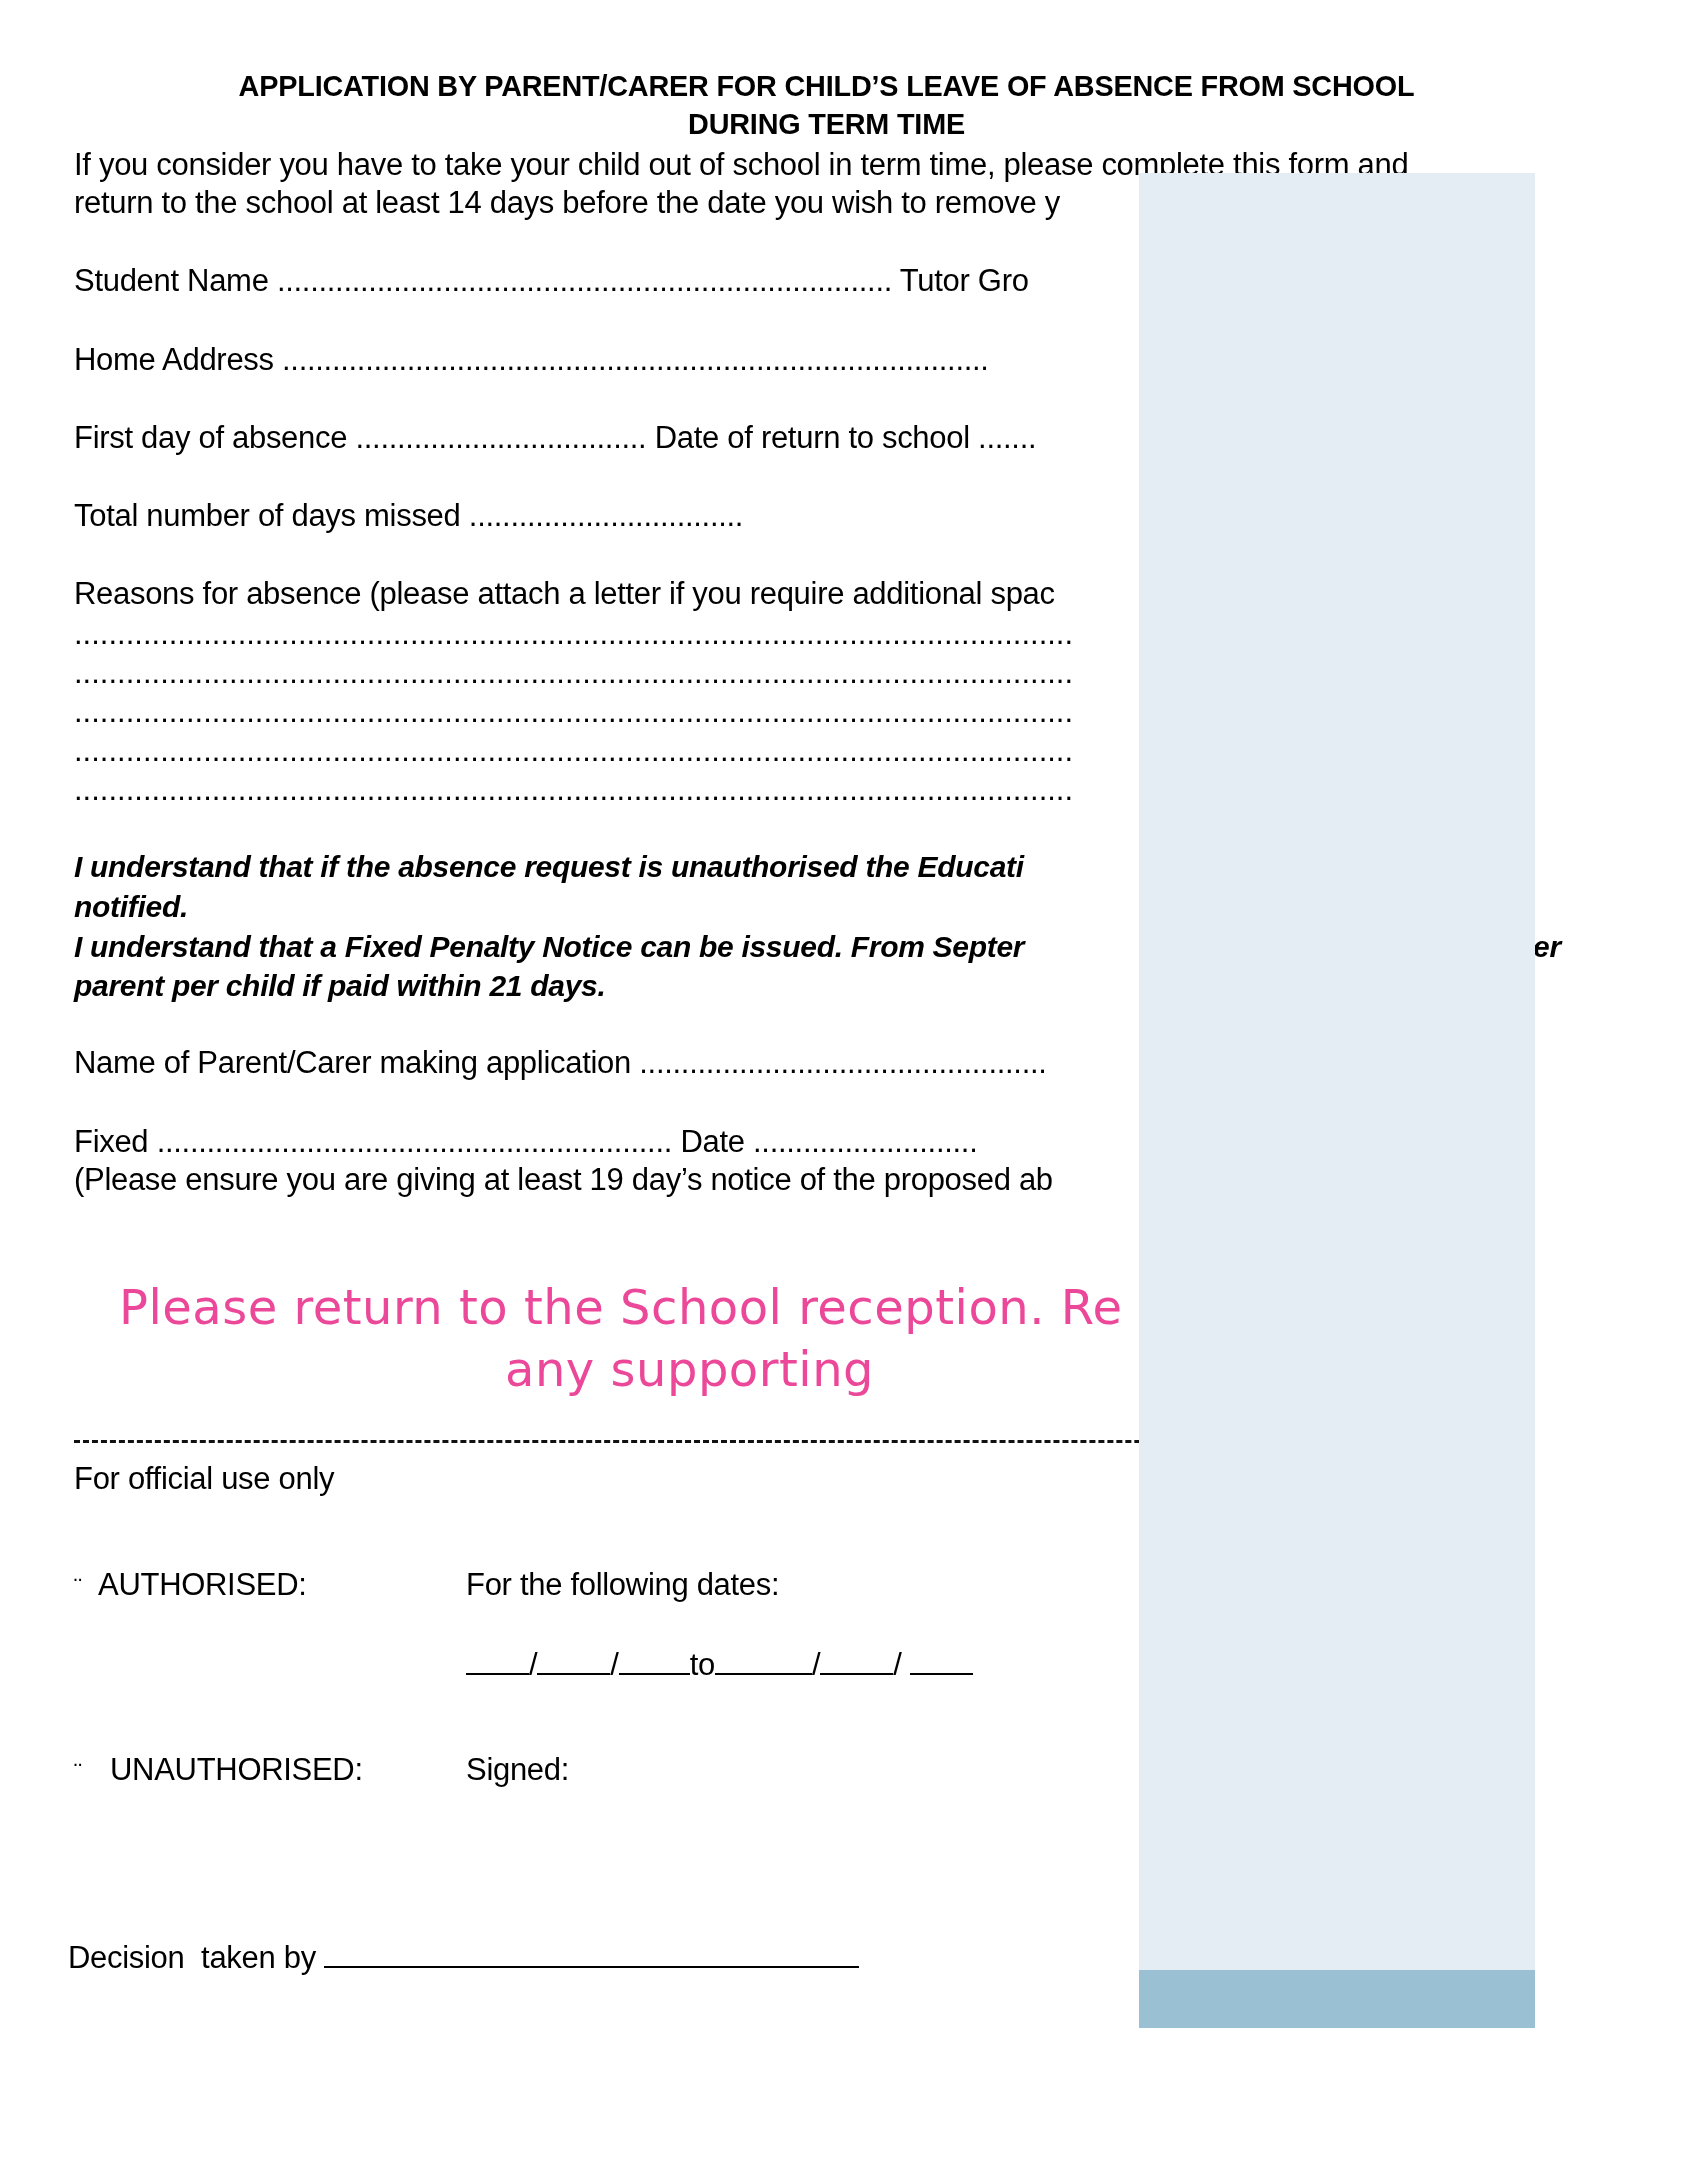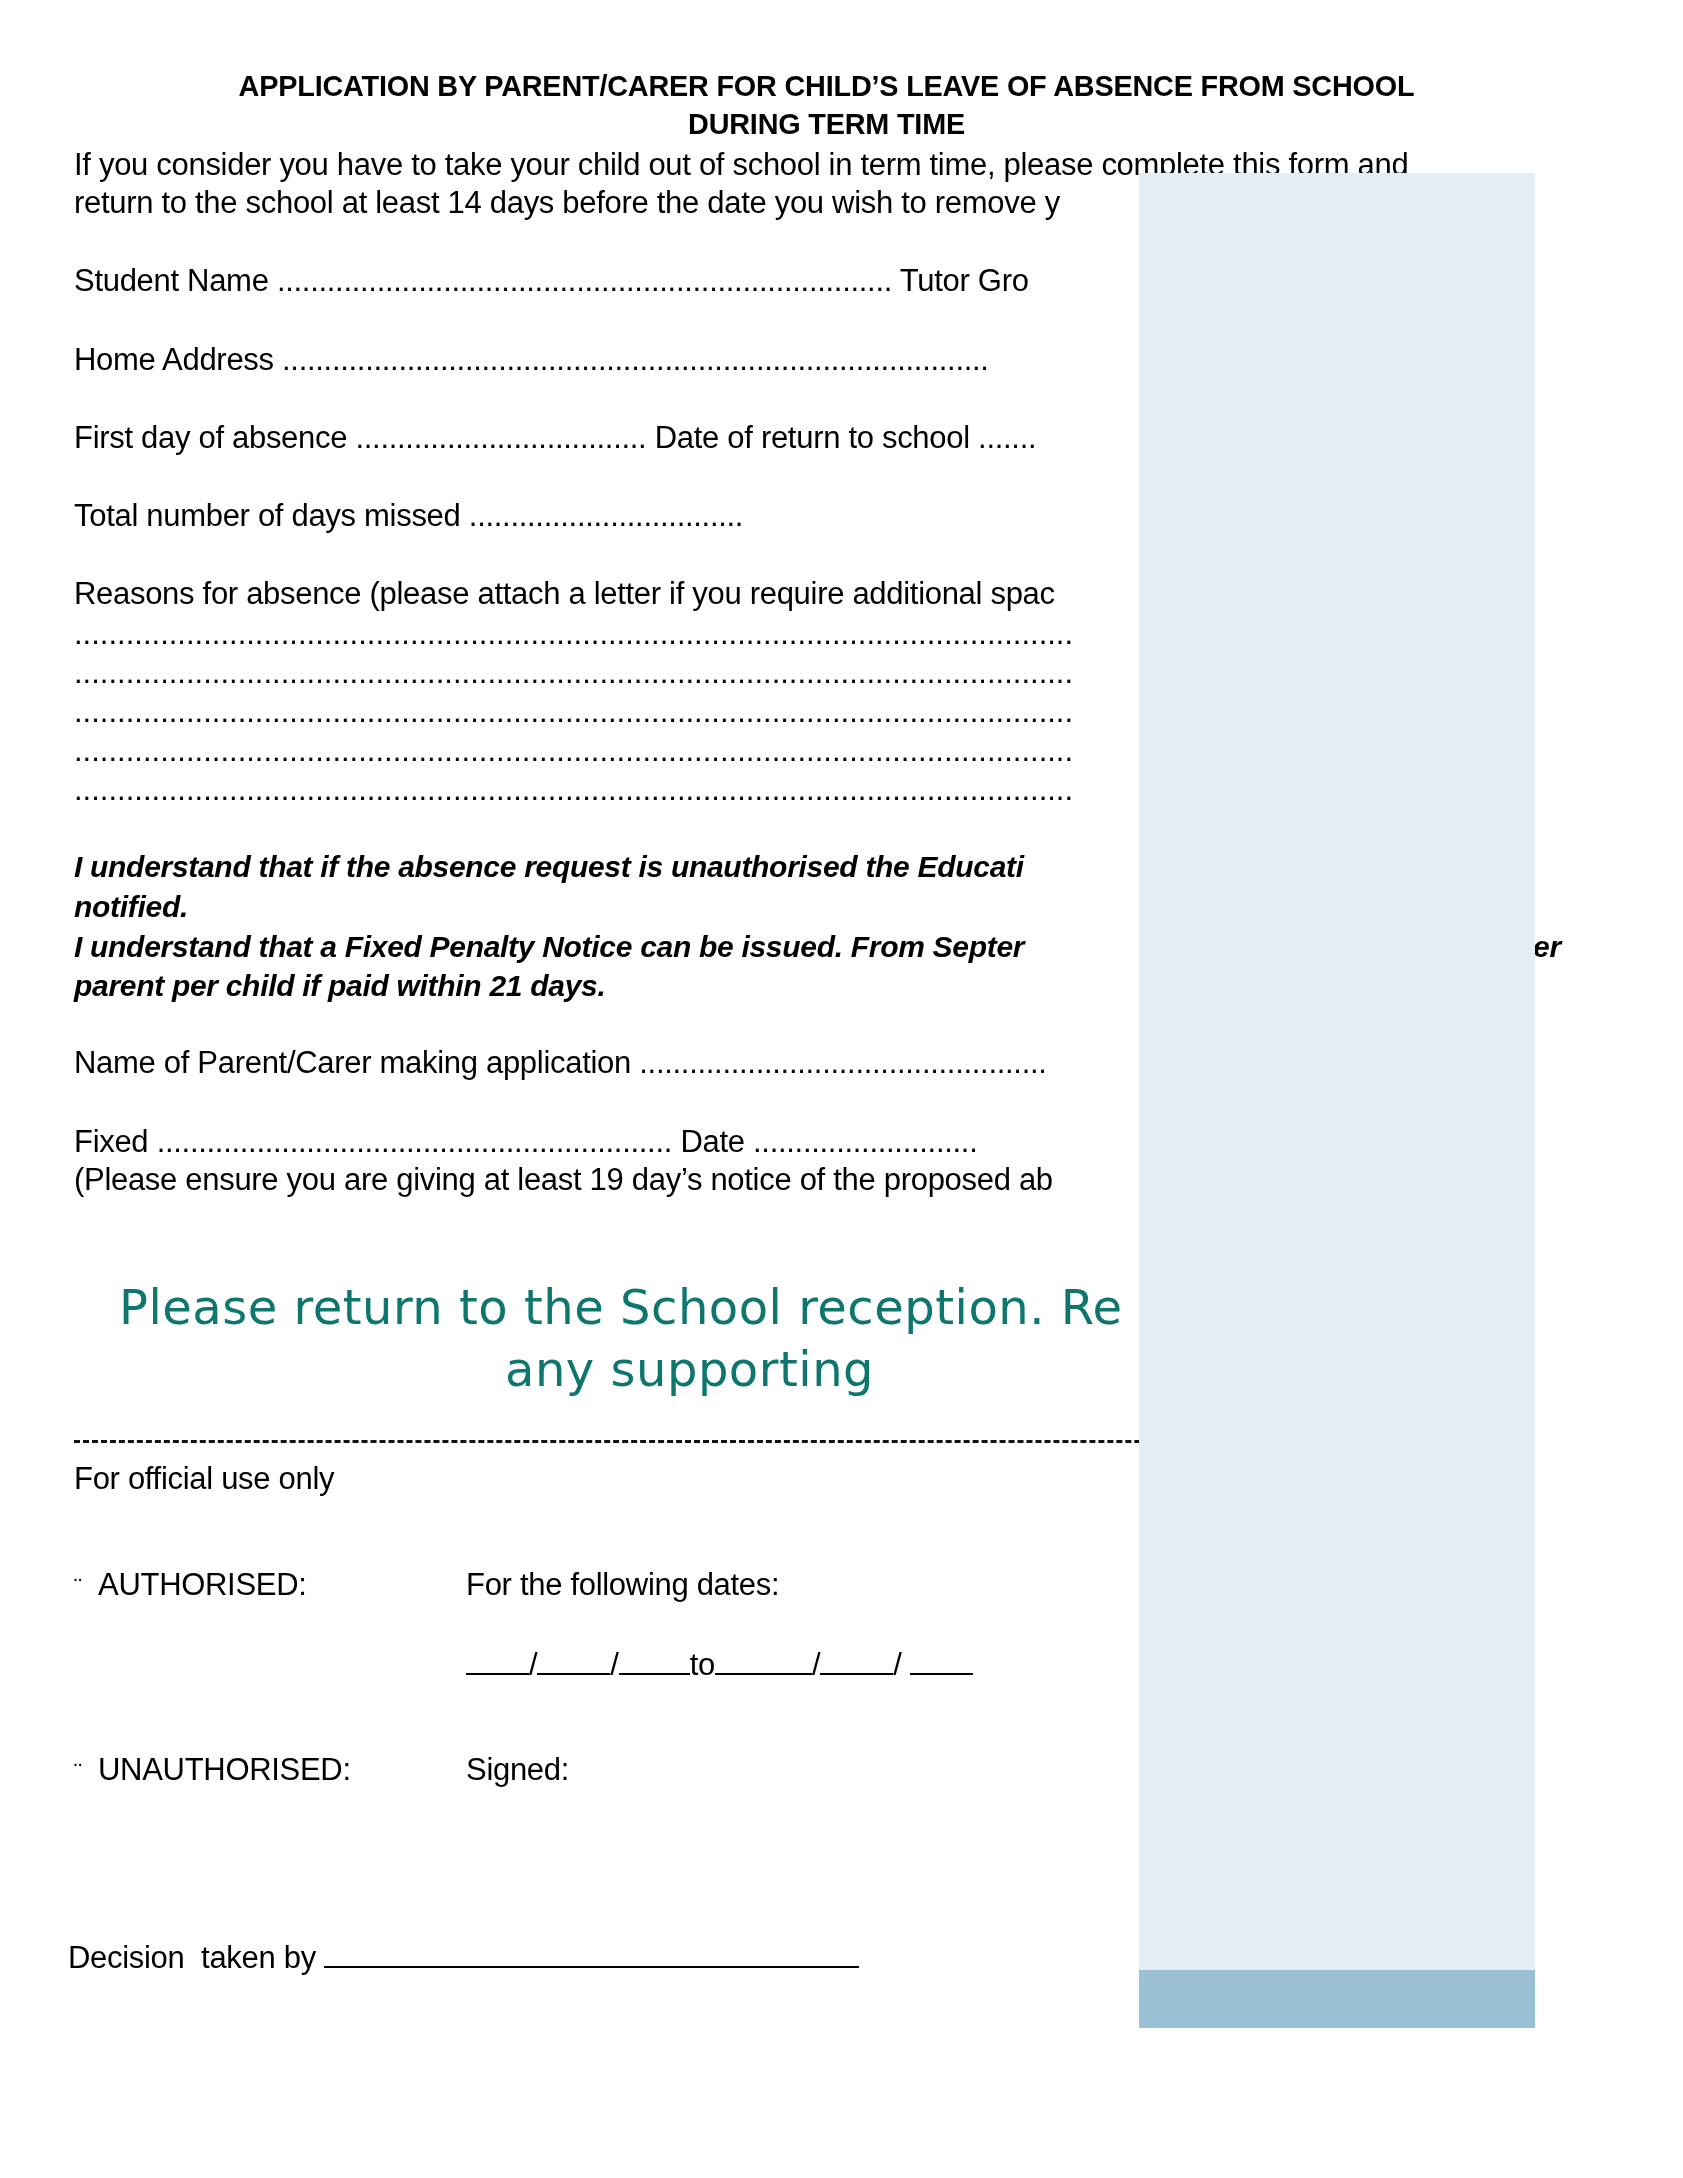--- a/index.html
+++ b/index.html
@@ -10,21 +10,21 @@
   }
   .abs { position: absolute; white-space: nowrap; }
   .title {
     position: absolute; left: 0; width: 1653px; text-align: center;
     font-weight: bold; font-size: 30px; letter-spacing: -0.2px;
     transform: scaleX(0.96);
   }
   .body-text { font-size: 31px; letter-spacing: -0.3px; }
   .bi { font-weight: bold; font-style: italic; font-size: 30px; letter-spacing: -0.3px; }
   .gray-big {
-    font-family: "DejaVu Sans", sans-serif; color: #0f766e; font-size: 48px;
+    font-family: "DejaVu Sans", sans-serif; color: #ec4899; font-size: 48px;
     letter-spacing: 0.5px;
   }
   .dots { font-size: 31px; letter-spacing: 0; overflow: hidden; }
   .dashed {
     position: absolute; left: 74px; width: 1282px; top: 1440px;
     border-top: 3px dashed #111;
   }
   .panel {
     position: absolute; left: 1139px; top: 173px; width: 396px; height: 1797px;
     background: #e4ecf4;
@@ -107,21 +107,21 @@
   <span style="margin-left:8px;">AUTHORISED:</span>
 </div>
 <div class="abs body-text" style="left:466px; top:1567px;">For the following dates:</div>
 
 <div class="abs body-text" style="left:466px; top:1645px;">
   <span class="uline" style="width:63px;"></span>/<span class="uline" style="width:73px;"></span>/<span class="uline" style="width:71px;"></span><span>to</span><span class="uline" style="width:97px;"></span>/<span class="uline" style="width:73px;"></span>/ <span class="uline" style="width:63px;"></span>
 </div>
 
 <div class="abs body-text" style="left:74px; top:1752px;">
   <span class="checkbox-glyph">¨</span>
-  <span style="margin-left:8px;">UNAUTHORISED:</span>
+  <span style="margin-left:20px;">UNAUTHORISED:</span>
 </div>
 <div class="abs body-text" style="left:466px; top:1752px;">Signed:</div>
 
 <div class="abs body-text" style="left:68px; top:1938px;">
   <span style="white-space:pre;">Decision  taken by</span>
   <span class="uline" style="width:535px;"></span>
 </div>
 
 <div class="panel"></div>
 <div class="panel-band"></div>

